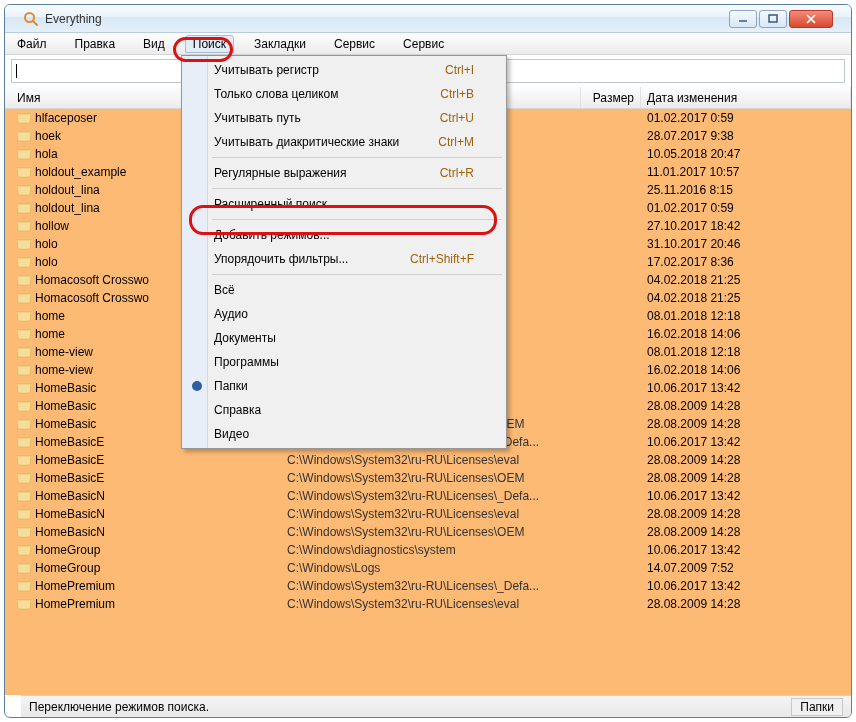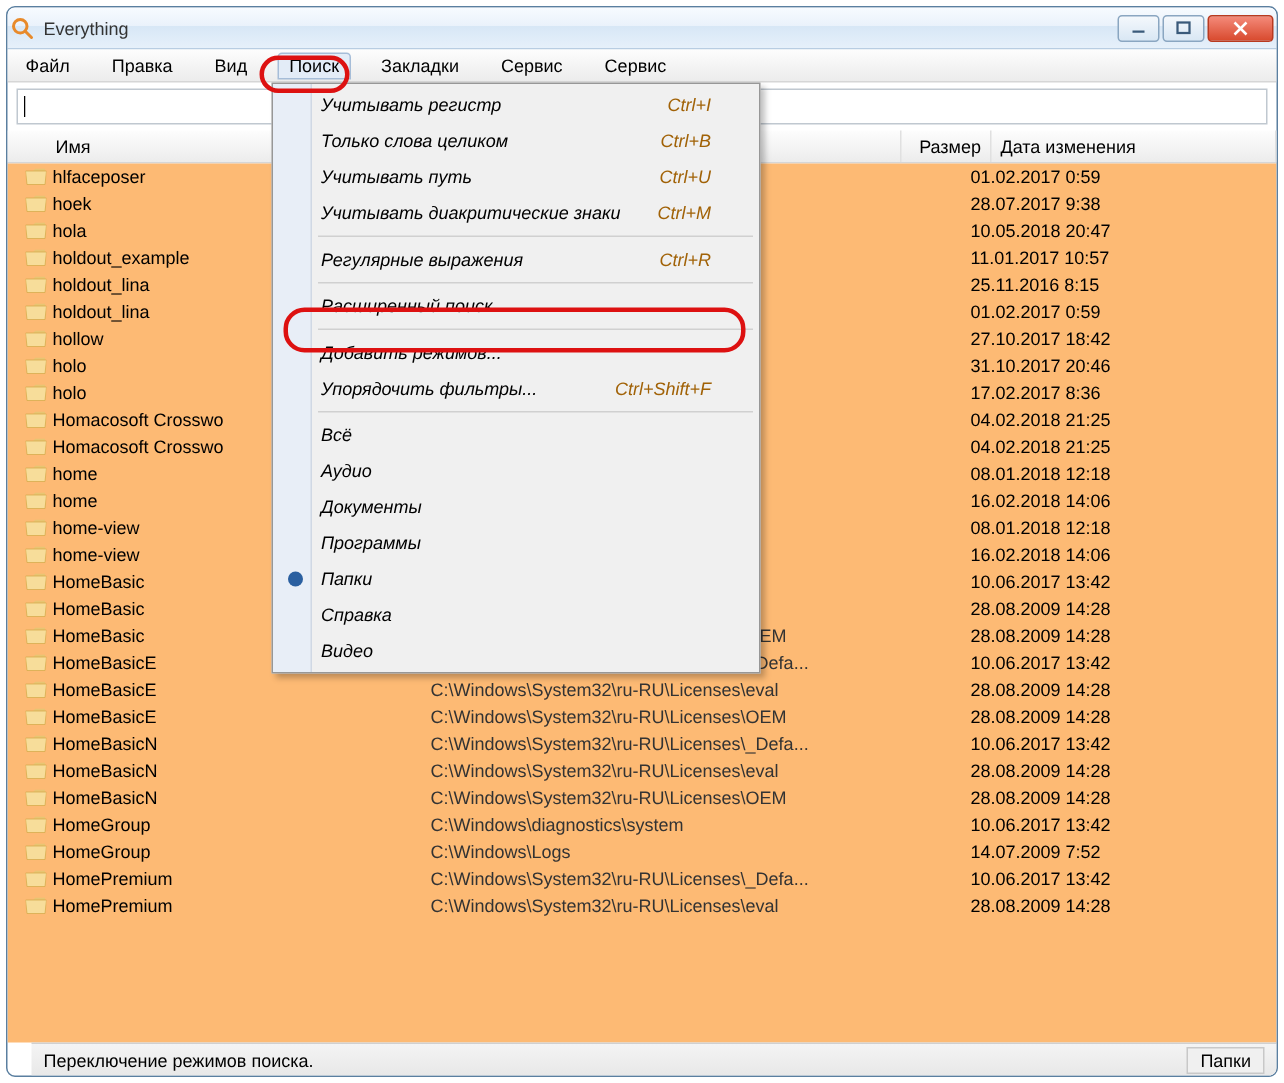--- a/index.html
+++ b/index.html
@@ -1,49 +1,49 @@
 <!DOCTYPE html>
 <html><head>
 <meta charset="utf-8">
 <style>
 * { box-sizing: border-box; margin: 0; padding: 0; font-family: "Segoe UI", Tahoma, sans-serif; font-size: 12px; }
 body { background: #fff; width: 856px; height: 722px; position: relative; overflow: hidden; border: 4px solid #fff; }
 .window { border: 1px solid #5a7fa0; border-radius: 6px; overflow: hidden; background: #fff; width: 848px; height: 714px; position: relative; }
-.titlebar { height: 28px; background: linear-gradient(to bottom, #f7fbff 0%, #eaf2fb 45%, #d7e7f6 46%, #e6f0fa 100%); display: flex; align-items: center; padding: 0 2px; border-bottom: 1px solid #b8cde2; }
+.titlebar { height: 28px; background: linear-gradient(to bottom, #f7fbff 0%, #eaf2fb 45%, #d7e7f6 46%, #e6f0fa 100%); display: flex; align-items: center; padding: 0 18px; border-bottom: 1px solid #b8cde2; }
 .titlebar .app-icon { width: 16px; height: 16px; margin-right: 6px; position: relative; }
 .titlebar .app-icon svg { display: block; }
 .titlebar .title { flex: 1; color: #333; }
 .win-btns { display: flex; gap: 2px; }
 .win-btn { width: 28px; height: 18px; border: 1px solid #8aa6c1; border-radius: 3px; background: linear-gradient(to bottom,#f4f8fc,#d9e7f4); display:flex;align-items:center;justify-content:center; color:#3a5a7a; }
 .win-btn.close { background: linear-gradient(to bottom,#f48a7a,#d84a2e); border-color:#b83a20; color:#fff; width:44px; }
 .menubar { height: 22px; background: linear-gradient(to bottom,#fdfdfd,#ececec); border-bottom: 1px solid #d6d6d6; display:flex; align-items:center; padding: 0 4px; gap: 12px; position: relative; z-index: 5; }
 .menu-item { padding: 2px 8px; cursor: default; }
 .menu-item.open { background: #e3ecf7; border:1px solid #a6bdd8; border-radius:3px 3px 0 0; padding: 1px 7px; }
 .searchbar { height: 24px; border: 1px solid #c0c8d0; margin: 4px 6px; background:#fff; display:flex; align-items:center; padding:0 4px; }
 .searchbar input { border:none; outline:none; width:100%; font-size:12px; }
 .searchbar .cursor { width:1px; height:14px; background:#000; animation: blink 1s steps(1) infinite; }
 @keyframes blink { 50% { opacity:0; } }
 .headers { height: 22px; background: linear-gradient(to bottom,#fdfdfd,#ececec); border-bottom:1px solid #d6d6d6; display:flex; align-items:center; padding-left:6px; }
 .col { padding: 0 6px; border-right: 1px solid #e0e0e0; height:100%; display:flex; align-items:center; }
-.col.name { width: 270px; margin-left: 20px; }
+.col.name { width: 270px; }
 .col.path { width: 300px; }
 .col.size { width: 60px; text-align:right; justify-content:flex-end; }
 .col.date { flex:1; }
 .list { overflow-y: scroll; height: calc(100% - 28px - 22px - 32px - 22px - 22px); background:#fdba74; }
 .row { display:flex; align-items:center; height: 18px; padding-left:6px; }
 .row .cell { padding: 0 6px; white-space:nowrap; overflow:hidden; text-overflow:ellipsis; }
 .row .cell.name { width:270px; display:flex; align-items:center; gap:4px; }
 .row .cell.path { width:300px; color:#333; }
 .row .cell.size { width:60px; }
 .row .cell.date { flex:1; }
 .folder-icon { width:14px; height:12px; display:inline-block; }
 .folder-icon svg { display:block; }
 .statusbar { position:absolute; bottom:0; left:16px; right:0; height:22px; background: linear-gradient(to bottom,#f4f4f4,#e8e8e8); border-top:1px solid #d0d0d0; display:flex; align-items:center; padding: 0 8px; justify-content:space-between; }
 .status-pane-r { border:1px solid #c8c8c8; padding:1px 8px; background:#f0f0f0; }
-.dropdown { position:absolute; top: 50px; left: 176px; width: 326px; background:#f0f0f0; border:1px solid #979797; box-shadow: 3px 3px 4px rgba(0,0,0,.25); z-index: 10; padding:2px;font-style:italic; }
+.dropdown { position:absolute; top: 50px; left: 176px; width: 326px; background:#f0f0f0; border:1px solid #979797; box-shadow: 3px 3px 4px rgba(0,0,0,.25); z-index: 10; padding:2px; }
 .dropdown .dd-item { display:flex; align-items:center; height:24px; padding: 0 30px 0 30px; position:relative; cursor:default; }
 .dropdown .dd-item .shortcut { margin-left:auto; color:#a16207; }
 .dropdown .dd-sep { height:1px; background:#d0d0d0; margin: 3px 2px 3px 28px; }
 .dropdown .dd-radio { position:absolute; left:8px; width:10px; height:10px; border-radius:50%; background:#2a5fa0; }
 .dropdown .icon-strip { position:absolute; left:0; top:0; bottom:0; width:26px; background:#e8eef7; border-right:1px solid #d0d8e4; }
 .dd-items { position:relative; }
 .annot { position:absolute; border:3px solid #d11; border-radius:14px; pointer-events:none; z-index:20; }
 .annot.a1 { top: 32px; left: 168px; width: 60px; height: 25px; }
 .annot.a2 { top: 200px; left: 184px; width: 308px; height: 30px; }
 

